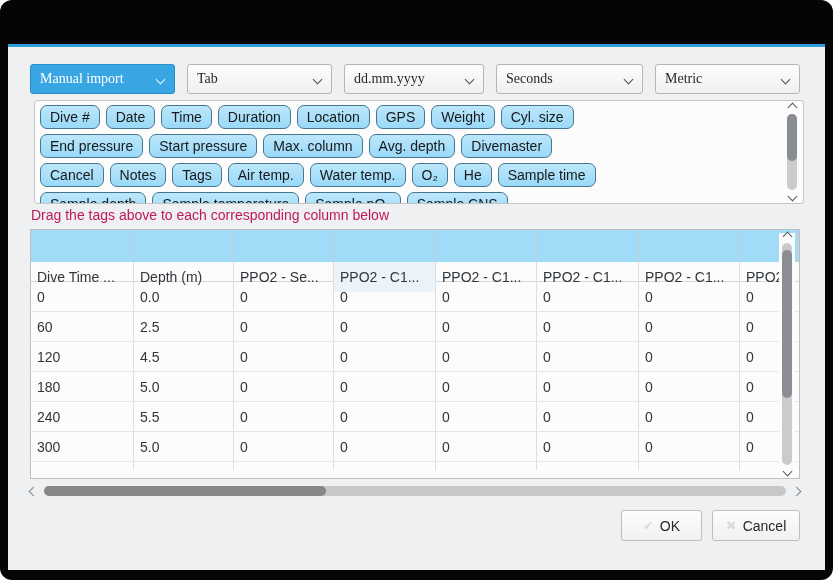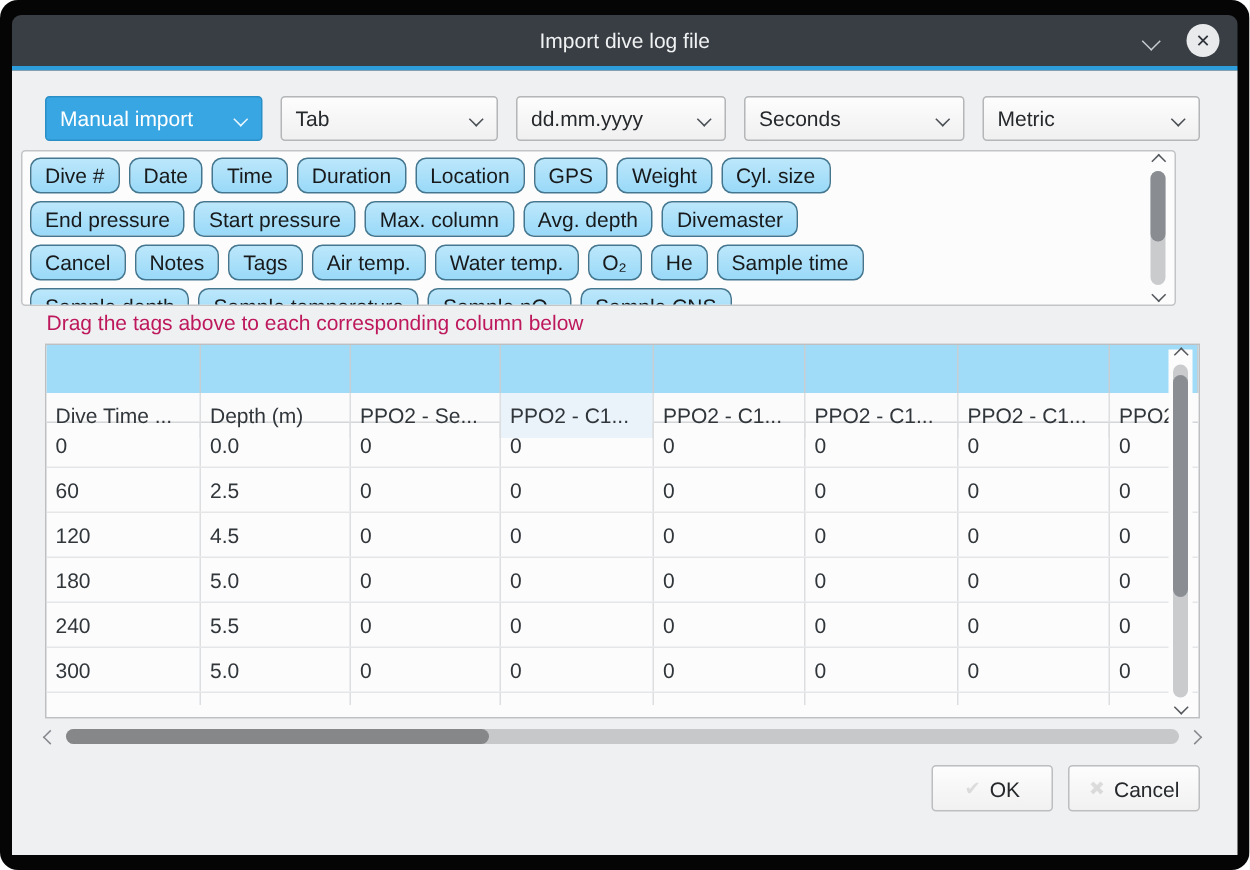--- a/index.html
+++ b/index.html
@@ -26,32 +26,32 @@
   .chev { display:inline-block; width:7px; height:7px;
           border-right:1.7px solid currentColor; border-bottom:1.7px solid currentColor;
           transform:rotate(45deg); }
   .chev.big { width:9px; height:9px; }
   .chev.up   { transform:rotate(-135deg); }
   .chev.left { transform:rotate(135deg); }
   .chev.right{ transform:rotate(-45deg); }
 
   
   .combo-row { position:absolute; left:22px; top:17px; width:770px; height:30px;
-               display:flex; justify-content:space-between; }
+               display:flex; justify-content:space-between;font-family:Liberation Serif, serif; }
   .combo { height:30px; border:1px solid #b4b6b8; border-radius:3px;
            background:linear-gradient(#fdfdfd,#f0f0f1);
            display:flex; align-items:center; justify-content:space-between;
            padding:0 10px 0 9px; font-size:14px; color:#26292c; cursor:pointer; }
   .combo .chev { color:#4a4f54; margin-left:8px; }
   .combo.primary { background:#38a6e3; border-color:#2b8fc7; color:#fff; }
   .combo.primary .chev { color:#eaf6fd; }
   .w145 { width:145px; } .w140 { width:140px; } .w147 { width:147px; }
 
   
-  .tagbox { position:absolute; left:6px; top:53px; width:770px; height:104px;
+  .tagbox { position:absolute; left:26px; top:53px; width:770px; height:104px;
             background:#fcfcfc; border:1px solid #c2c4c6; border-radius:3px; overflow:hidden; }
   .tagrows { position:absolute; left:5px; top:4px; width:735px; }
   .tagrow { display:flex; gap:6px; margin-bottom:5px; }
   .tag { height:24px; display:inline-flex; align-items:center; padding:0 9px;
          background:linear-gradient(#bce7fb,#99d9f8); border:1px solid #44778f;
          border-radius:7px; font-size:14px; color:#17191b; white-space:nowrap; cursor:grab; }
   
   .tag-vscroll { position:absolute; top:3px; right:3px; bottom:3px; width:16px;
                  display:flex; flex-direction:column; align-items:center; }
   .tag-vscroll .chev, .tbl-vscroll .chev { color:#55595d; }
@@ -98,31 +98,20 @@
          display:flex; align-items:center; justify-content:center; gap:6px;
          font-size:14px; color:#26292c; cursor:pointer; }
   .btn.ok { width:81px; } .btn.cancel { width:88px; }
   .ghost { opacity:0.13; font-size:13px; }
 </style>
 </head>
 <body>
 
 <div class="frame">
 
-  <div class="titlebar">
-    <span class="title">Import dive log file</span>
-    <span class="tb-right">
-      <span class="shade-btn">
-          <span class="chev big"></span>
-        </span>
-      <span class="close-btn">
-          <span>✕</span>
-        </span>
-    </span>
-  </div>
   <div class="accent"></div>
 
   <div class="dlg-body">
 
     <div class="combo-row">
       <div class="combo primary w145">
         <span>Manual import</span>
         <span class="chev"></span>
       </div>
       <div class="combo w145">

